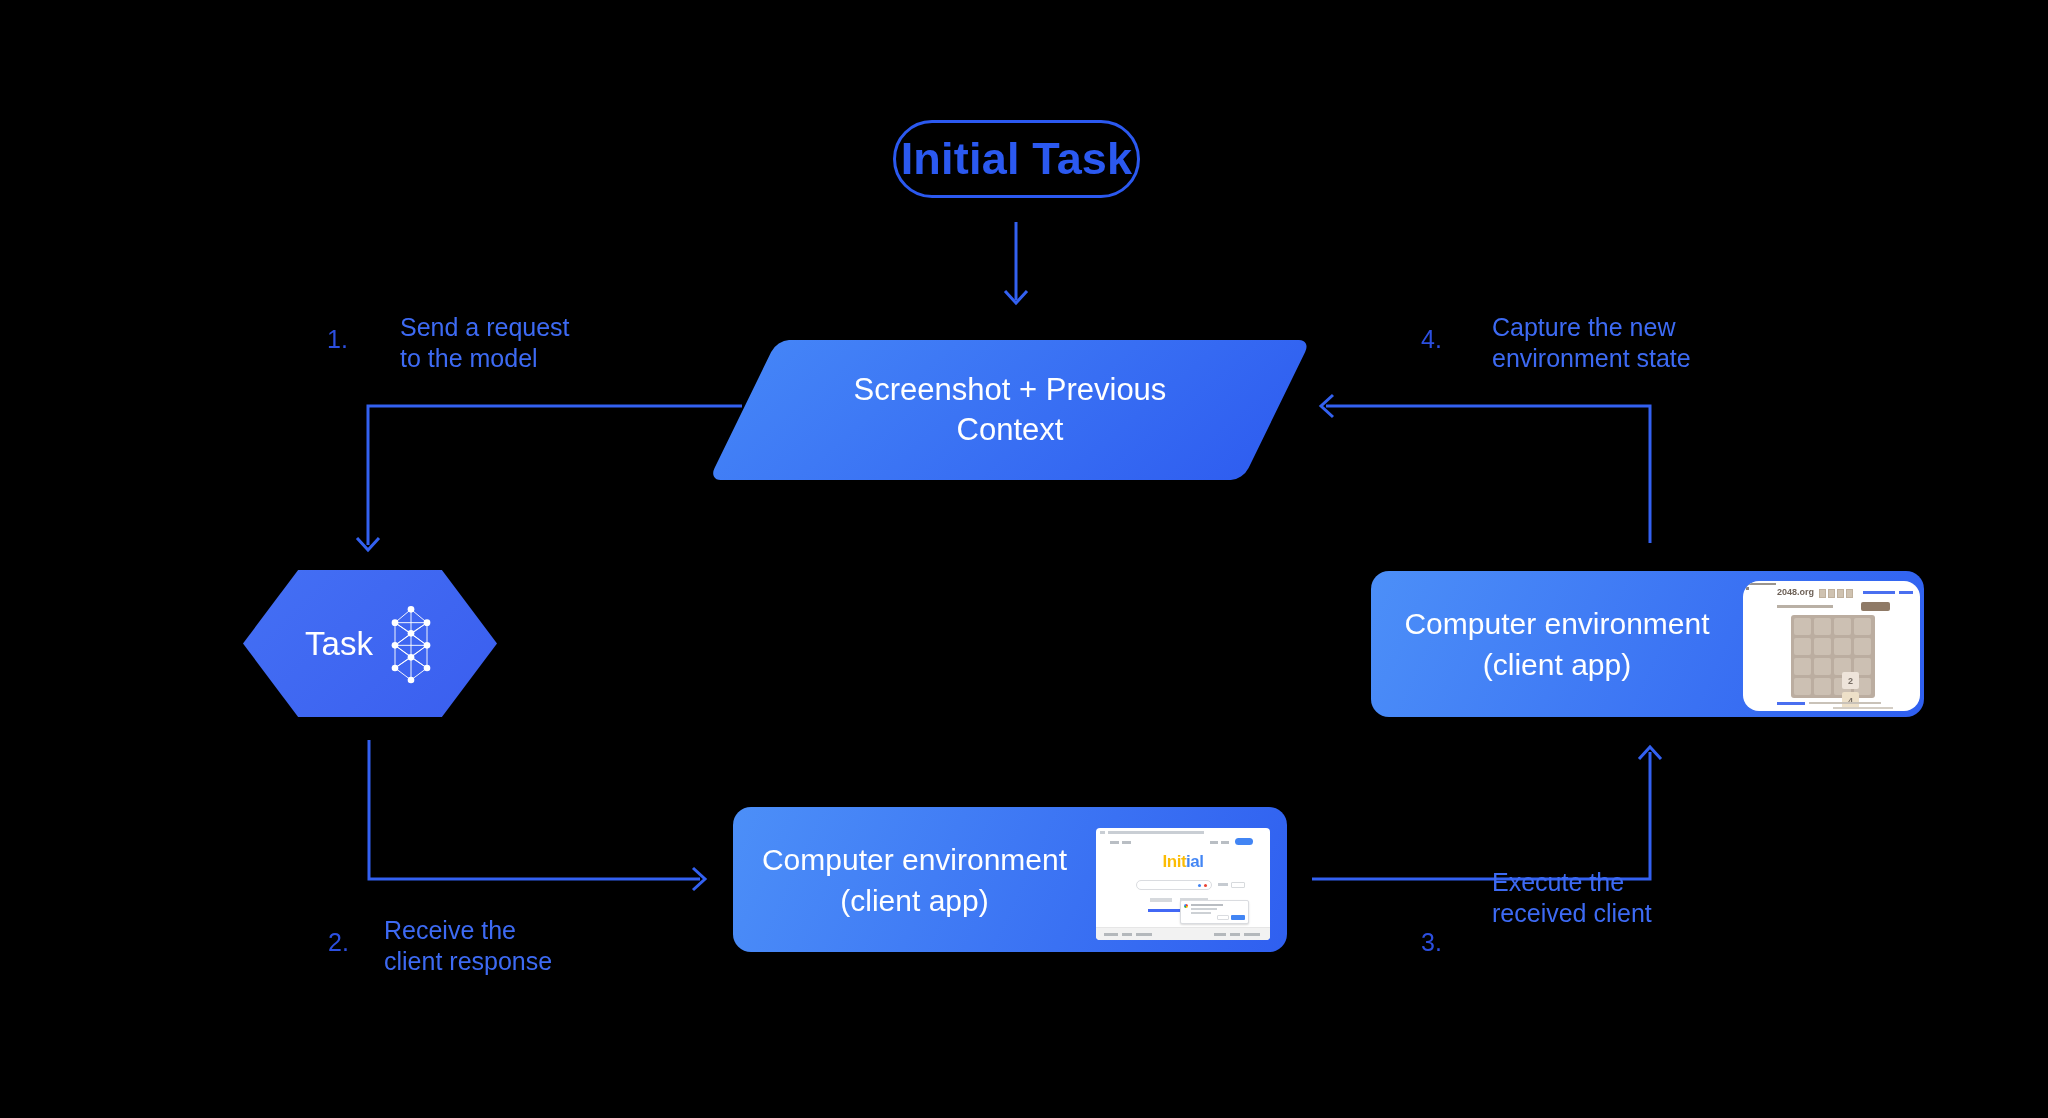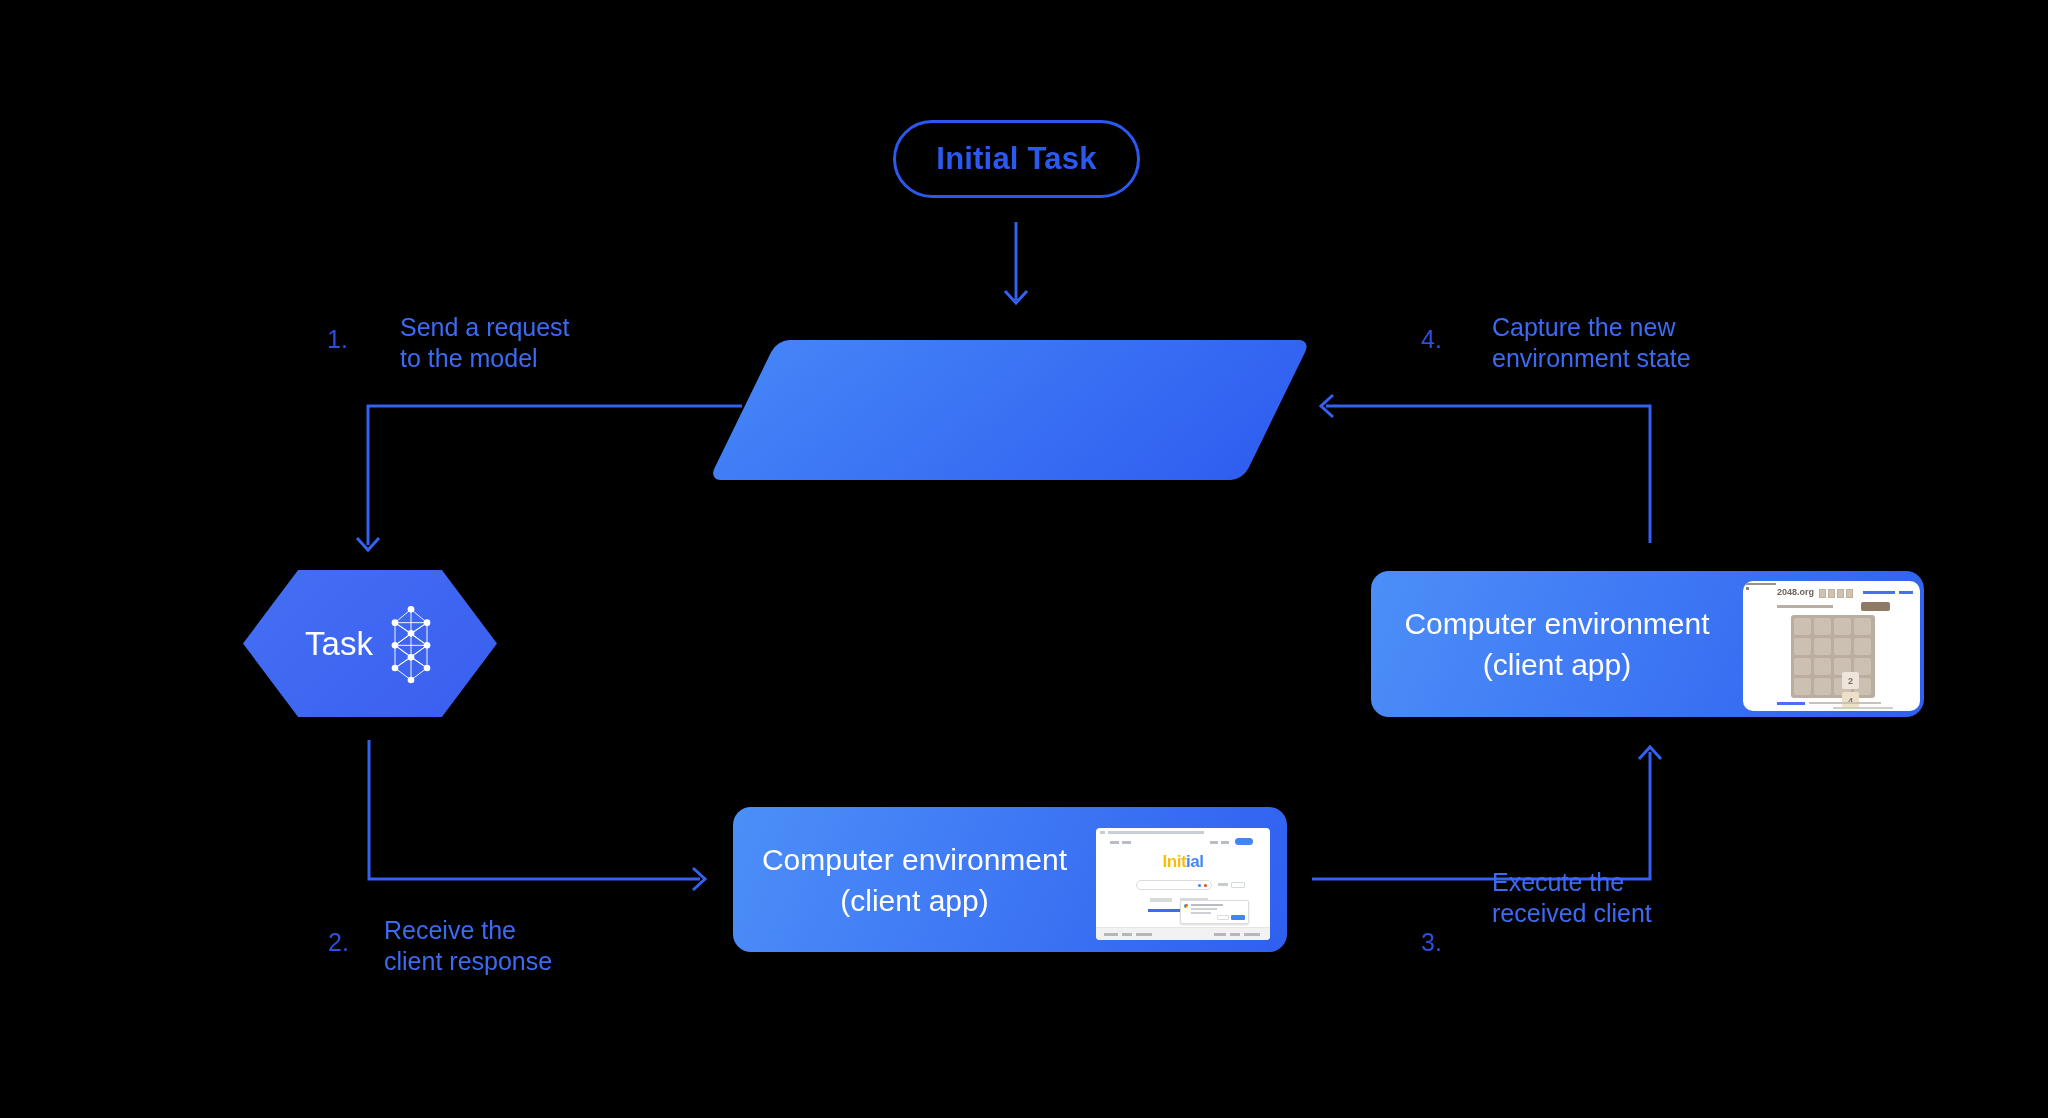--- a/index.html
+++ b/index.html
@@ -11,21 +11,21 @@
 
   
   #arrows{position:absolute;left:0;top:0;width:2048px;height:1118px;}
   #arrows path, #arrows polyline{stroke:#3361F1;stroke-width:3;fill:none;}
 
   
   .pill{
     left:893px;top:120px;width:247px;height:78px;border:3px solid #2B59F0;
     border-radius:42px;box-sizing:border-box;display:flex;align-items:center;justify-content:center;
   }
-  .pill span{color:#2B59F0;font-size:31px;font-weight:700;letter-spacing:.2px;}
+  .pill span{color:#2B59F0;font-size:45px;font-weight:700;letter-spacing:.2px;}
 
   
   .para-shape{
     left:777px;top:340px;width:534px;height:140px;border-radius:12px;
     background:linear-gradient(125deg,#4484F7 0%,#2F5EF0 100%);
     transform:skewX(-26deg);transform-origin:top left;
   }
   .para-text{
     left:709px;top:340px;width:602px;height:140px;display:flex;flex-direction:column;
     align-items:center;justify-content:center;color:#fff;font-size:31px;line-height:40px;font-weight:400;
@@ -51,21 +51,21 @@
   .client-box .txt{
     position:absolute;left:0;top:0;height:100%;display:flex;flex-direction:column;
     align-items:center;justify-content:center;color:#fff;font-size:30px;line-height:41px;font-weight:400;
   }
   .box-right{left:1371px;top:571px;width:553px;height:146px;}
   .box-right .txt{width:372px;}
   .box-bottom{left:733px;top:807px;width:554px;height:145px;}
   .box-bottom .txt{width:363px;}
 
   
-  .mini{position:absolute;background:#fff;border-radius:10px;overflow:hidden;filter:blur(.4px);}
+  .mini{position:absolute;background:#fff;border-radius:16px;overflow:hidden;filter:blur(.4px);}
   .shot-2048{left:372px;top:10px;width:177px;height:130px;}
   .shot-2048 .tabtxt{position:absolute;left:3px;top:2px;width:30px;height:2px;background:#9a948d;}
   .shot-2048 .tabdot{position:absolute;left:3px;top:6px;width:3px;height:3px;background:#8b857e;}
   .shot-2048 .site{position:absolute;left:34px;top:6px;color:#6e6258;font-size:9px;font-weight:700;}
   .shot-2048 .score{position:absolute;top:8px;width:7px;height:9px;background:#cfc2b0;border:1px solid #bfb09c;box-sizing:border-box;}
   .shot-2048 .bluelink{position:absolute;height:3px;background:#4a6ff0;}
   .shot-2048 .graybar{position:absolute;height:3px;background:#b9b0a5;}
   .shot-2048 .newgame{position:absolute;left:118px;top:21px;width:29px;height:9px;background:#8f7a66;border-radius:2px;}
   .grid-2048{
     position:absolute;left:48px;top:34px;width:84px;height:83px;background:#bbada0;border-radius:3px;
@@ -142,20 +142,24 @@
       <path d="M1650,543 V406 H1326"></path>
       <polyline points="1333,395 1321,406 1333,417"></polyline>
     </g>
   </svg>
 
   <div class="abs pill">
     <span>Initial Task</span>
   </div>
 
   <div class="abs para-shape"></div>
+  <div class="abs para-text">
+    <span>Screenshot + Previous</span>
+    <span>Context</span>
+  </div>
 
   <div class="abs step-num" style="left:327px;top:325px;">1.</div>
   <div class="abs step-text" style="left:400px;top:312px;">
     <div>Send a request</div>
     <div>to the model</div>
   </div>
 
   <div class="abs step-num" style="left:1421px;top:325px;">4.</div>
   <div class="abs step-text" style="left:1492px;top:312px;">
     <div>Capture the new</div>

